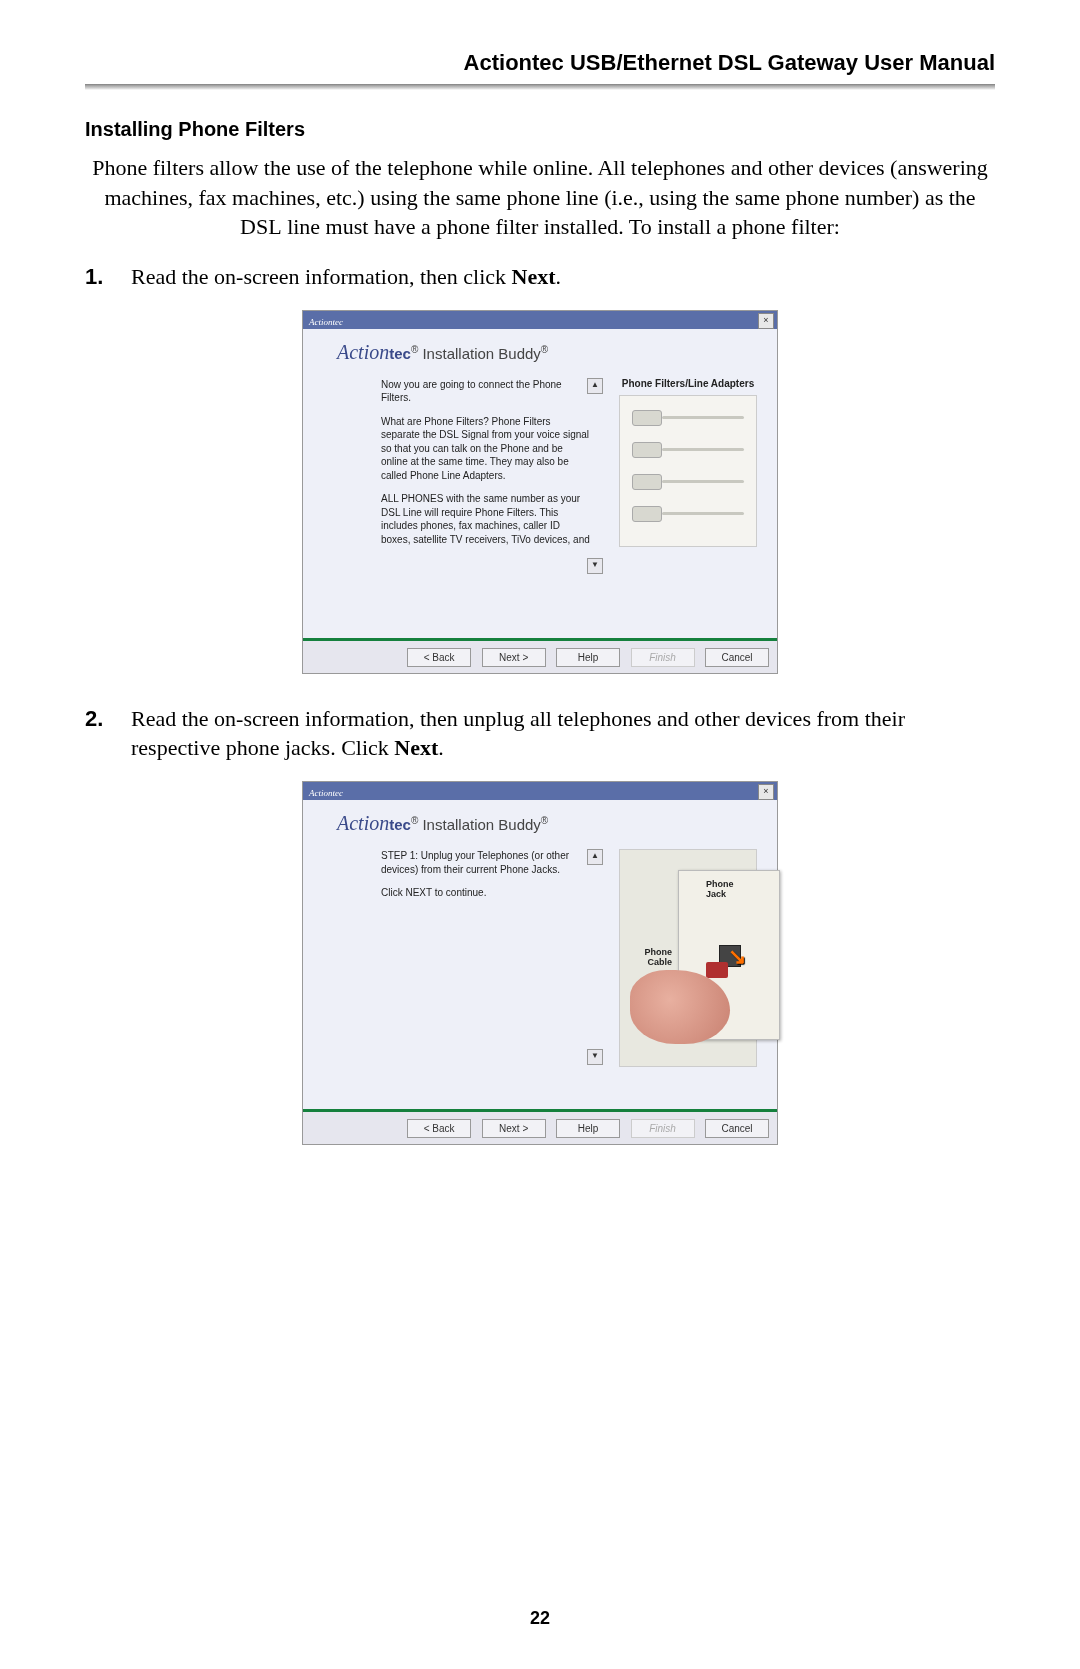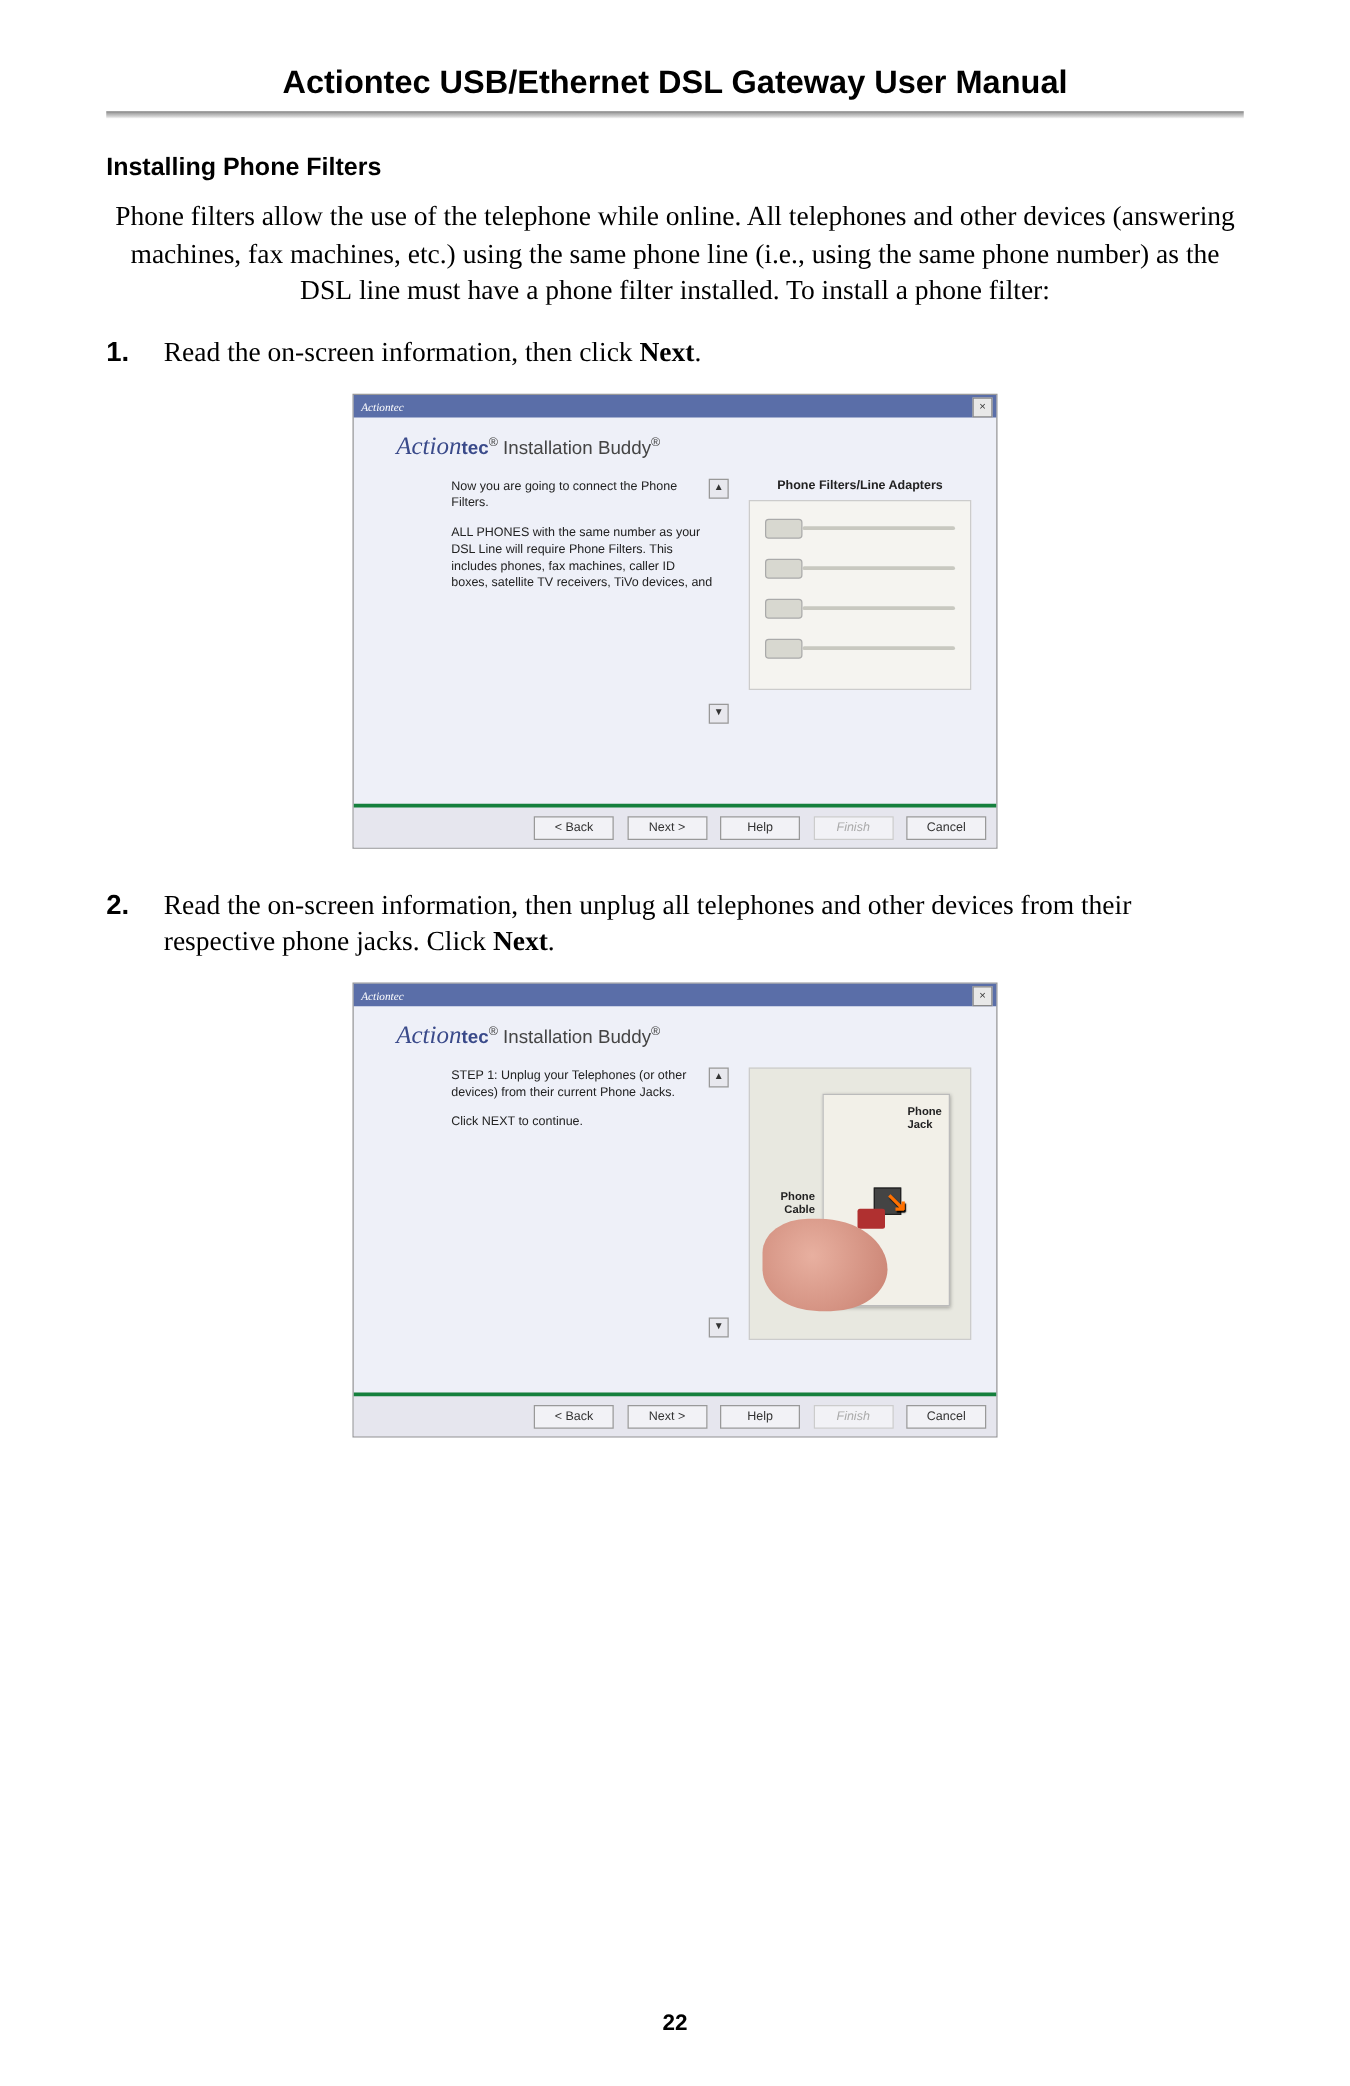--- a/index.html
+++ b/index.html
@@ -11,24 +11,24 @@
     width: 1080px;
     height: 1669px;
     position: relative;
     box-sizing: border-box;
   }
   .page {
     padding: 50px 85px 0 85px;
     box-sizing: border-box;
   }
   .header-title {
-    text-align: center;
+    text-align: right;
     font-family: Arial, Helvetica, sans-serif;
     font-weight: bold;
-    font-size: 26px;
+    font-size: 22px;
     color: #000;
     margin-bottom: 8px;
   }
   .header-rule {
     height: 6px;
     background: linear-gradient(to bottom, #000 0%, #555 30%, #aaa 70%, #fff 100%);
     opacity: 0.5;
     margin-bottom: 28px;
   }
   .section-heading {
@@ -59,21 +59,21 @@
     flex: 0 0 46px;
   }
   .step-text {
     flex: 1;
   }
   .bold {
     font-weight: bold;
   }
   
   .installer-wrap {
-    width: 516px;
+    width: 476px;
     margin: 0 auto 30px auto;
   }
   .installer {
     border: 1px solid #999;
     background: #eef0f8;
     font-family: Verdana, Arial, sans-serif;
     position: relative;
   }
   .titlebar {
     height: 18px;
@@ -303,20 +303,21 @@
       <div class="titlebar">
         <span class="titlebar-text">Actiontec</span>
         <span class="close-x">×</span>
       </div>
       <div class="brandbar">
         <span class="brand-italic">Action</span><span class="brand-bold">tec</span><span class="brand-reg">®</span><span class="brand-sub"> Installation Buddy</span><span class="brand-reg">®</span>
       </div>
       <div class="content-row">
         <div class="content-left">
           <p>Now you are going to connect the Phone Filters.</p>
+          <p>What are Phone Filters?  Phone Filters separate the DSL Signal from your voice signal so that you can talk on the Phone and be online at the same time. They may also be called Phone Line Adapters.</p>
           <p>ALL PHONES with the same number as your DSL Line will require Phone Filters.  This includes phones, fax machines, caller ID boxes, satellite TV receivers, TiVo devices, and</p>
           <span class="scroll-up">▲</span>
           <span class="scroll-down">▼</span>
         </div>
         <div class="content-right">
           <div class="caption">Phone Filters/Line Adapters</div>
           <div class="filters-img">
             <div class="cable" style="top:18px">
                 <div class="plug"></div>
                 <div class="wire"></div>

